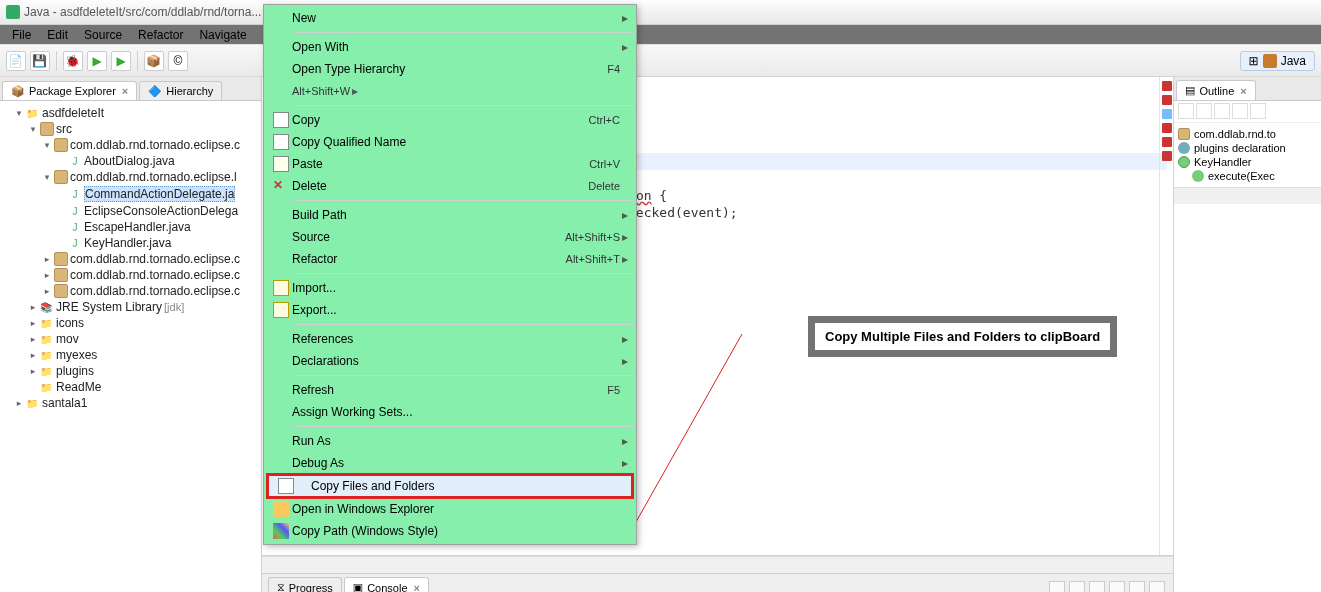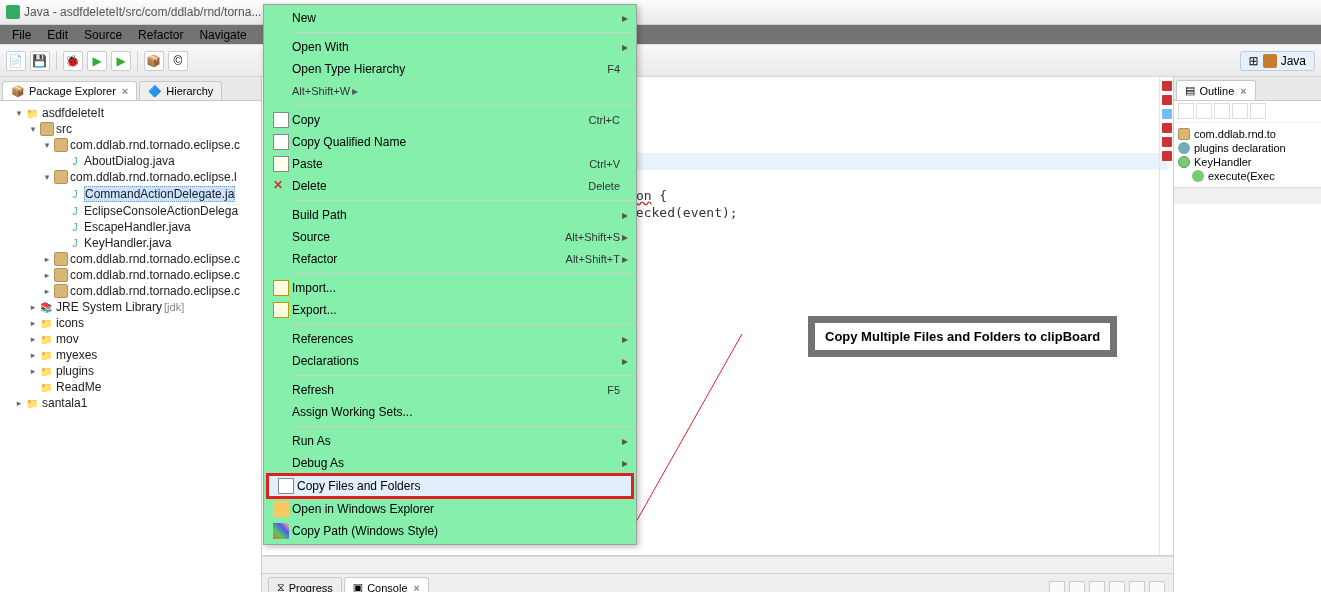--- a/index.html
+++ b/index.html
@@ -76,21 +76,21 @@
 .ctx .label { flex: 1; }
 .ctx .accel { color: #333; font-size: 11px; }
 .ctx .sub { width: 10px; text-align: center; color: #555; }
 .ctx .ci { width: 16px; height: 16px; display: inline-block; }
 .ctx .ci.copy { border: 1px solid #888; background: #fff; }
 .ctx .ci.paste { border: 1px solid #888; background: #ffe; }
 .ctx .ci.del { color: #c33; font-weight: bold; }
 .ctx .ci.imp { border: 1px solid #b90; background: #fffbe0; }
 .ctx .ci.folder { background: #f7c95e; border-radius: 1px; }
 .ctx .ci.win { background: linear-gradient(45deg,#f55,#5c5,#55f,#fc5); }
-.ctx .row.highlight { border: 3px solid #d22; margin: -1px 2px; height: 26px; background: #e3eefb; }
+.ctx .row.highlight { border: 3px solid #d22; margin: -1px 2px; height: 26px; background: #e3eefb; gap: 14px; }
 
 
 .callout { position: absolute; left: 762px; top: 316px; border: 7px solid #737373; background: #fff; padding: 6px 10px; font-weight: bold; font-size: 13px; z-index: 50; margin-left: 46px; }
 .callout-line { position: absolute; z-index: 40; stroke: #d22; stroke-width: 1.5; }
 </style>
 </head>
 <body>
 
 <div class="titlebar">
   <span class="jicon"></span>

